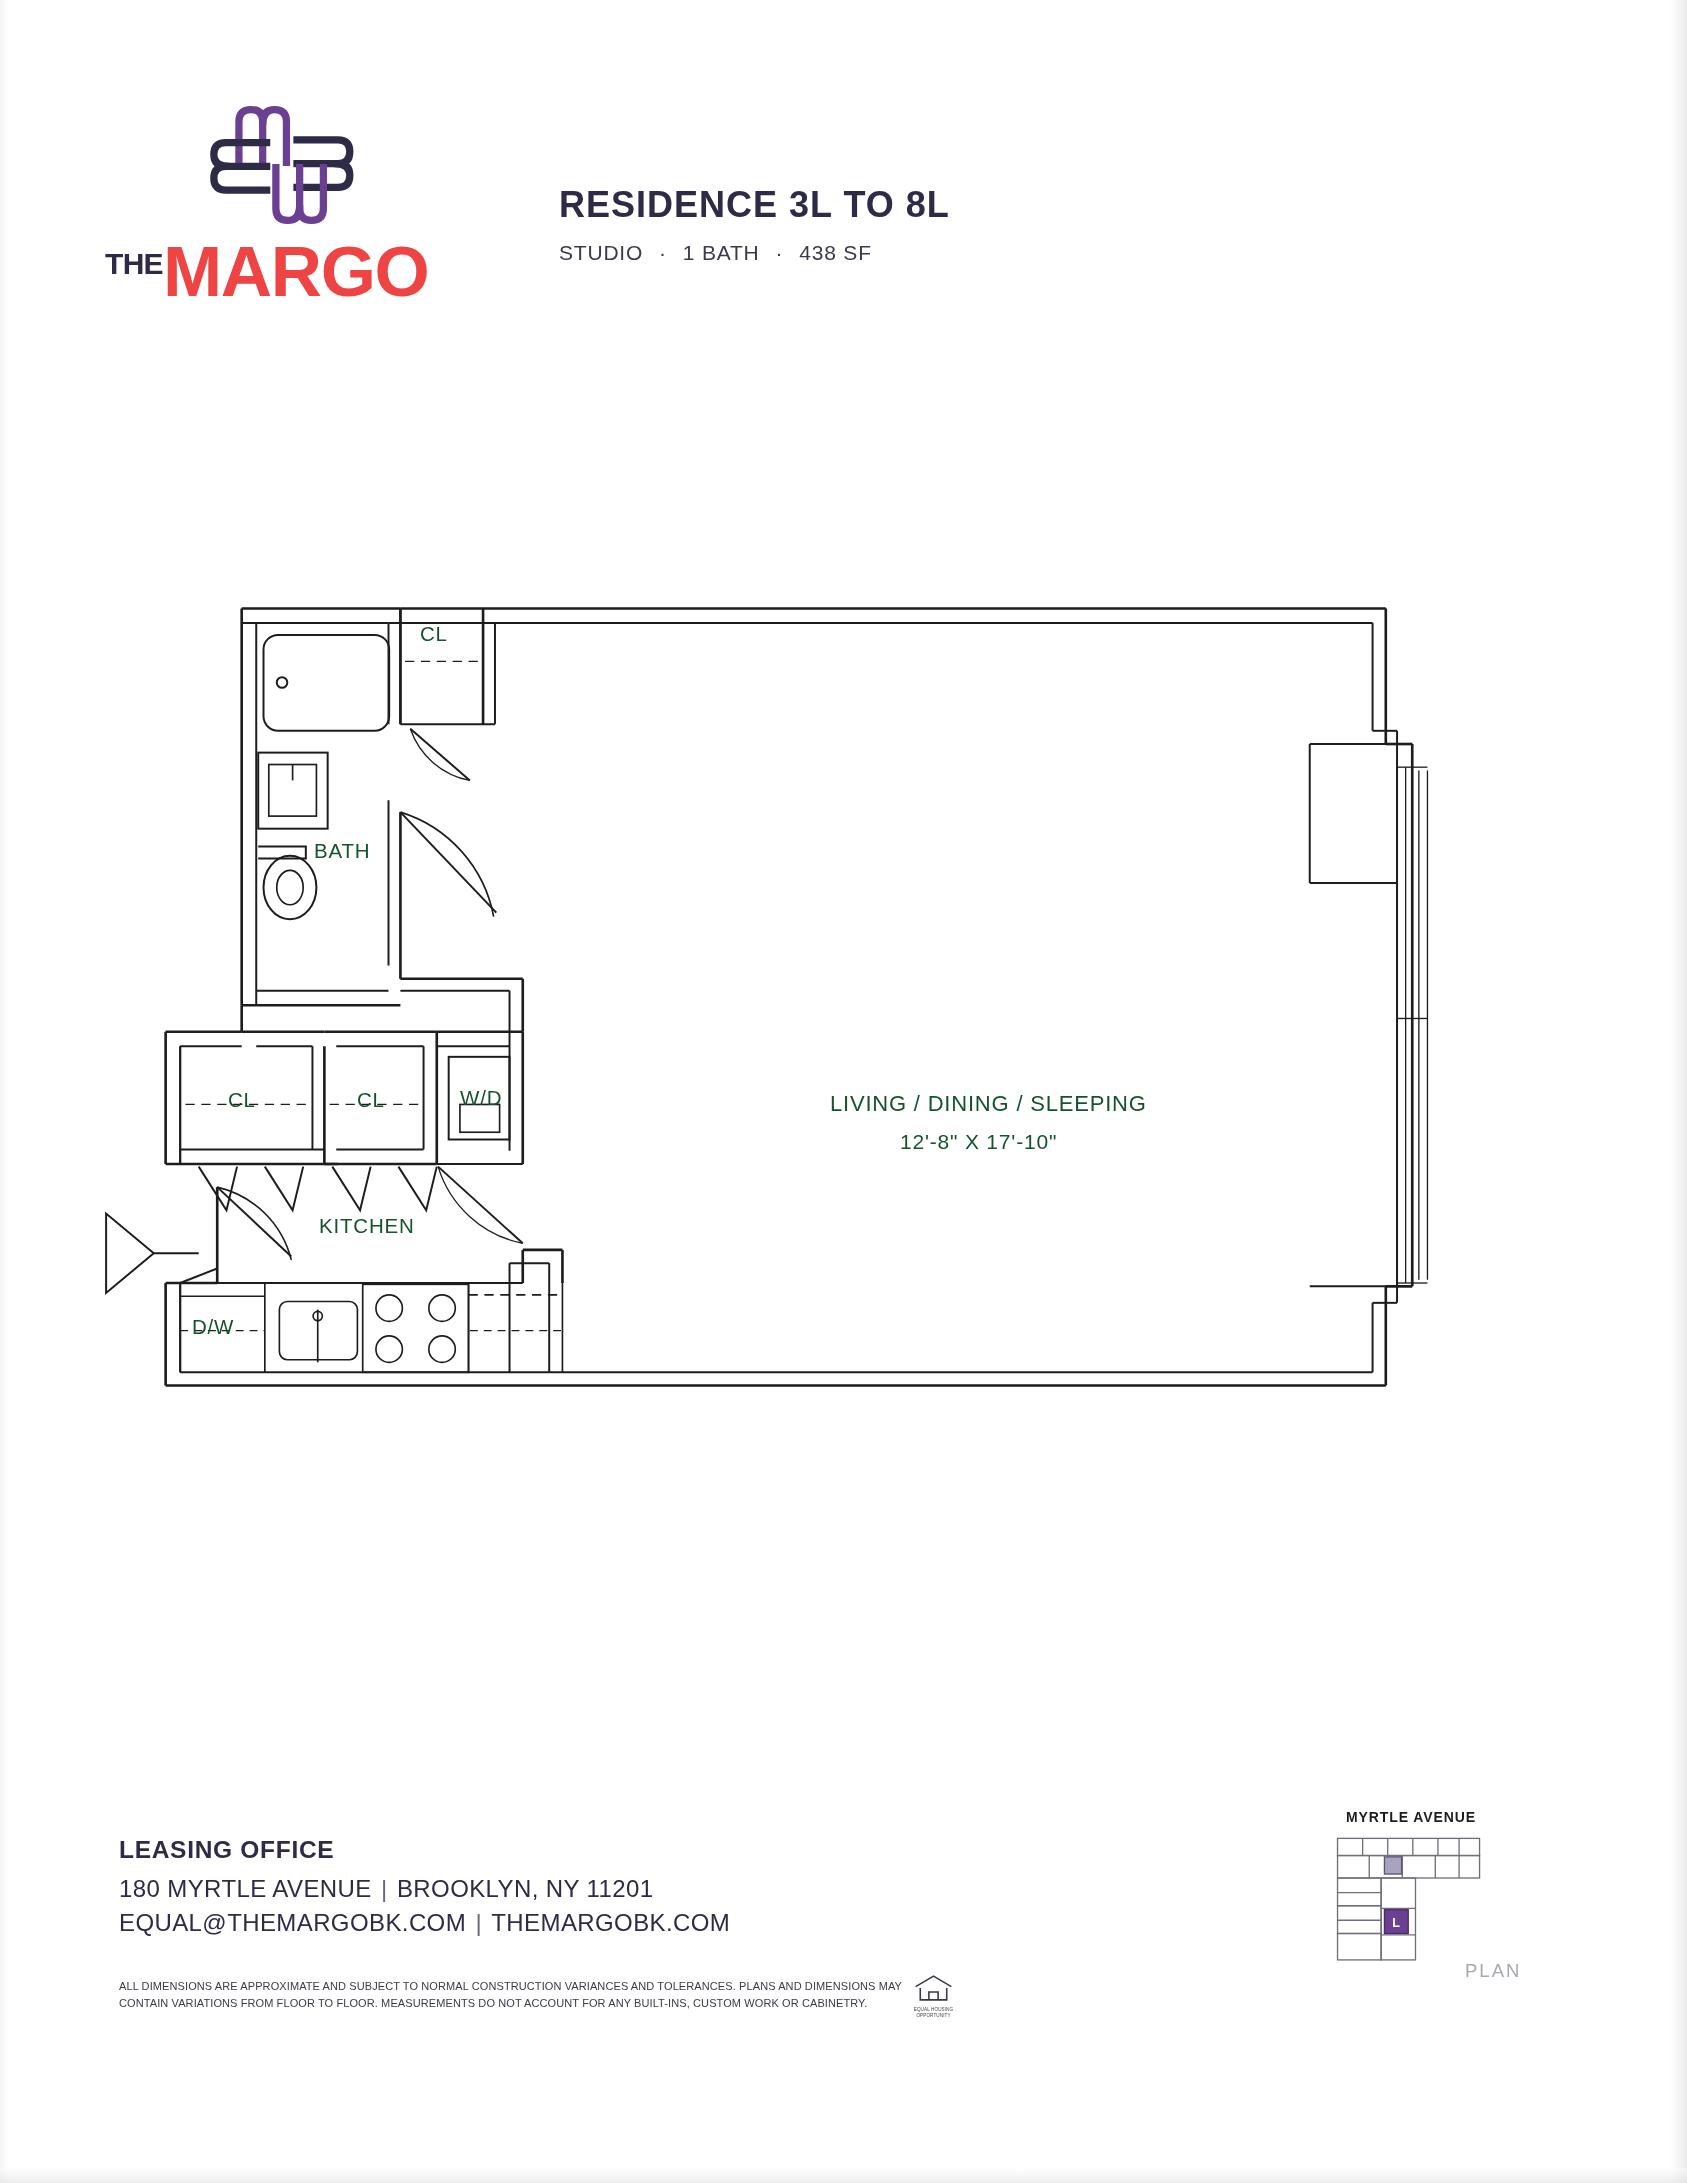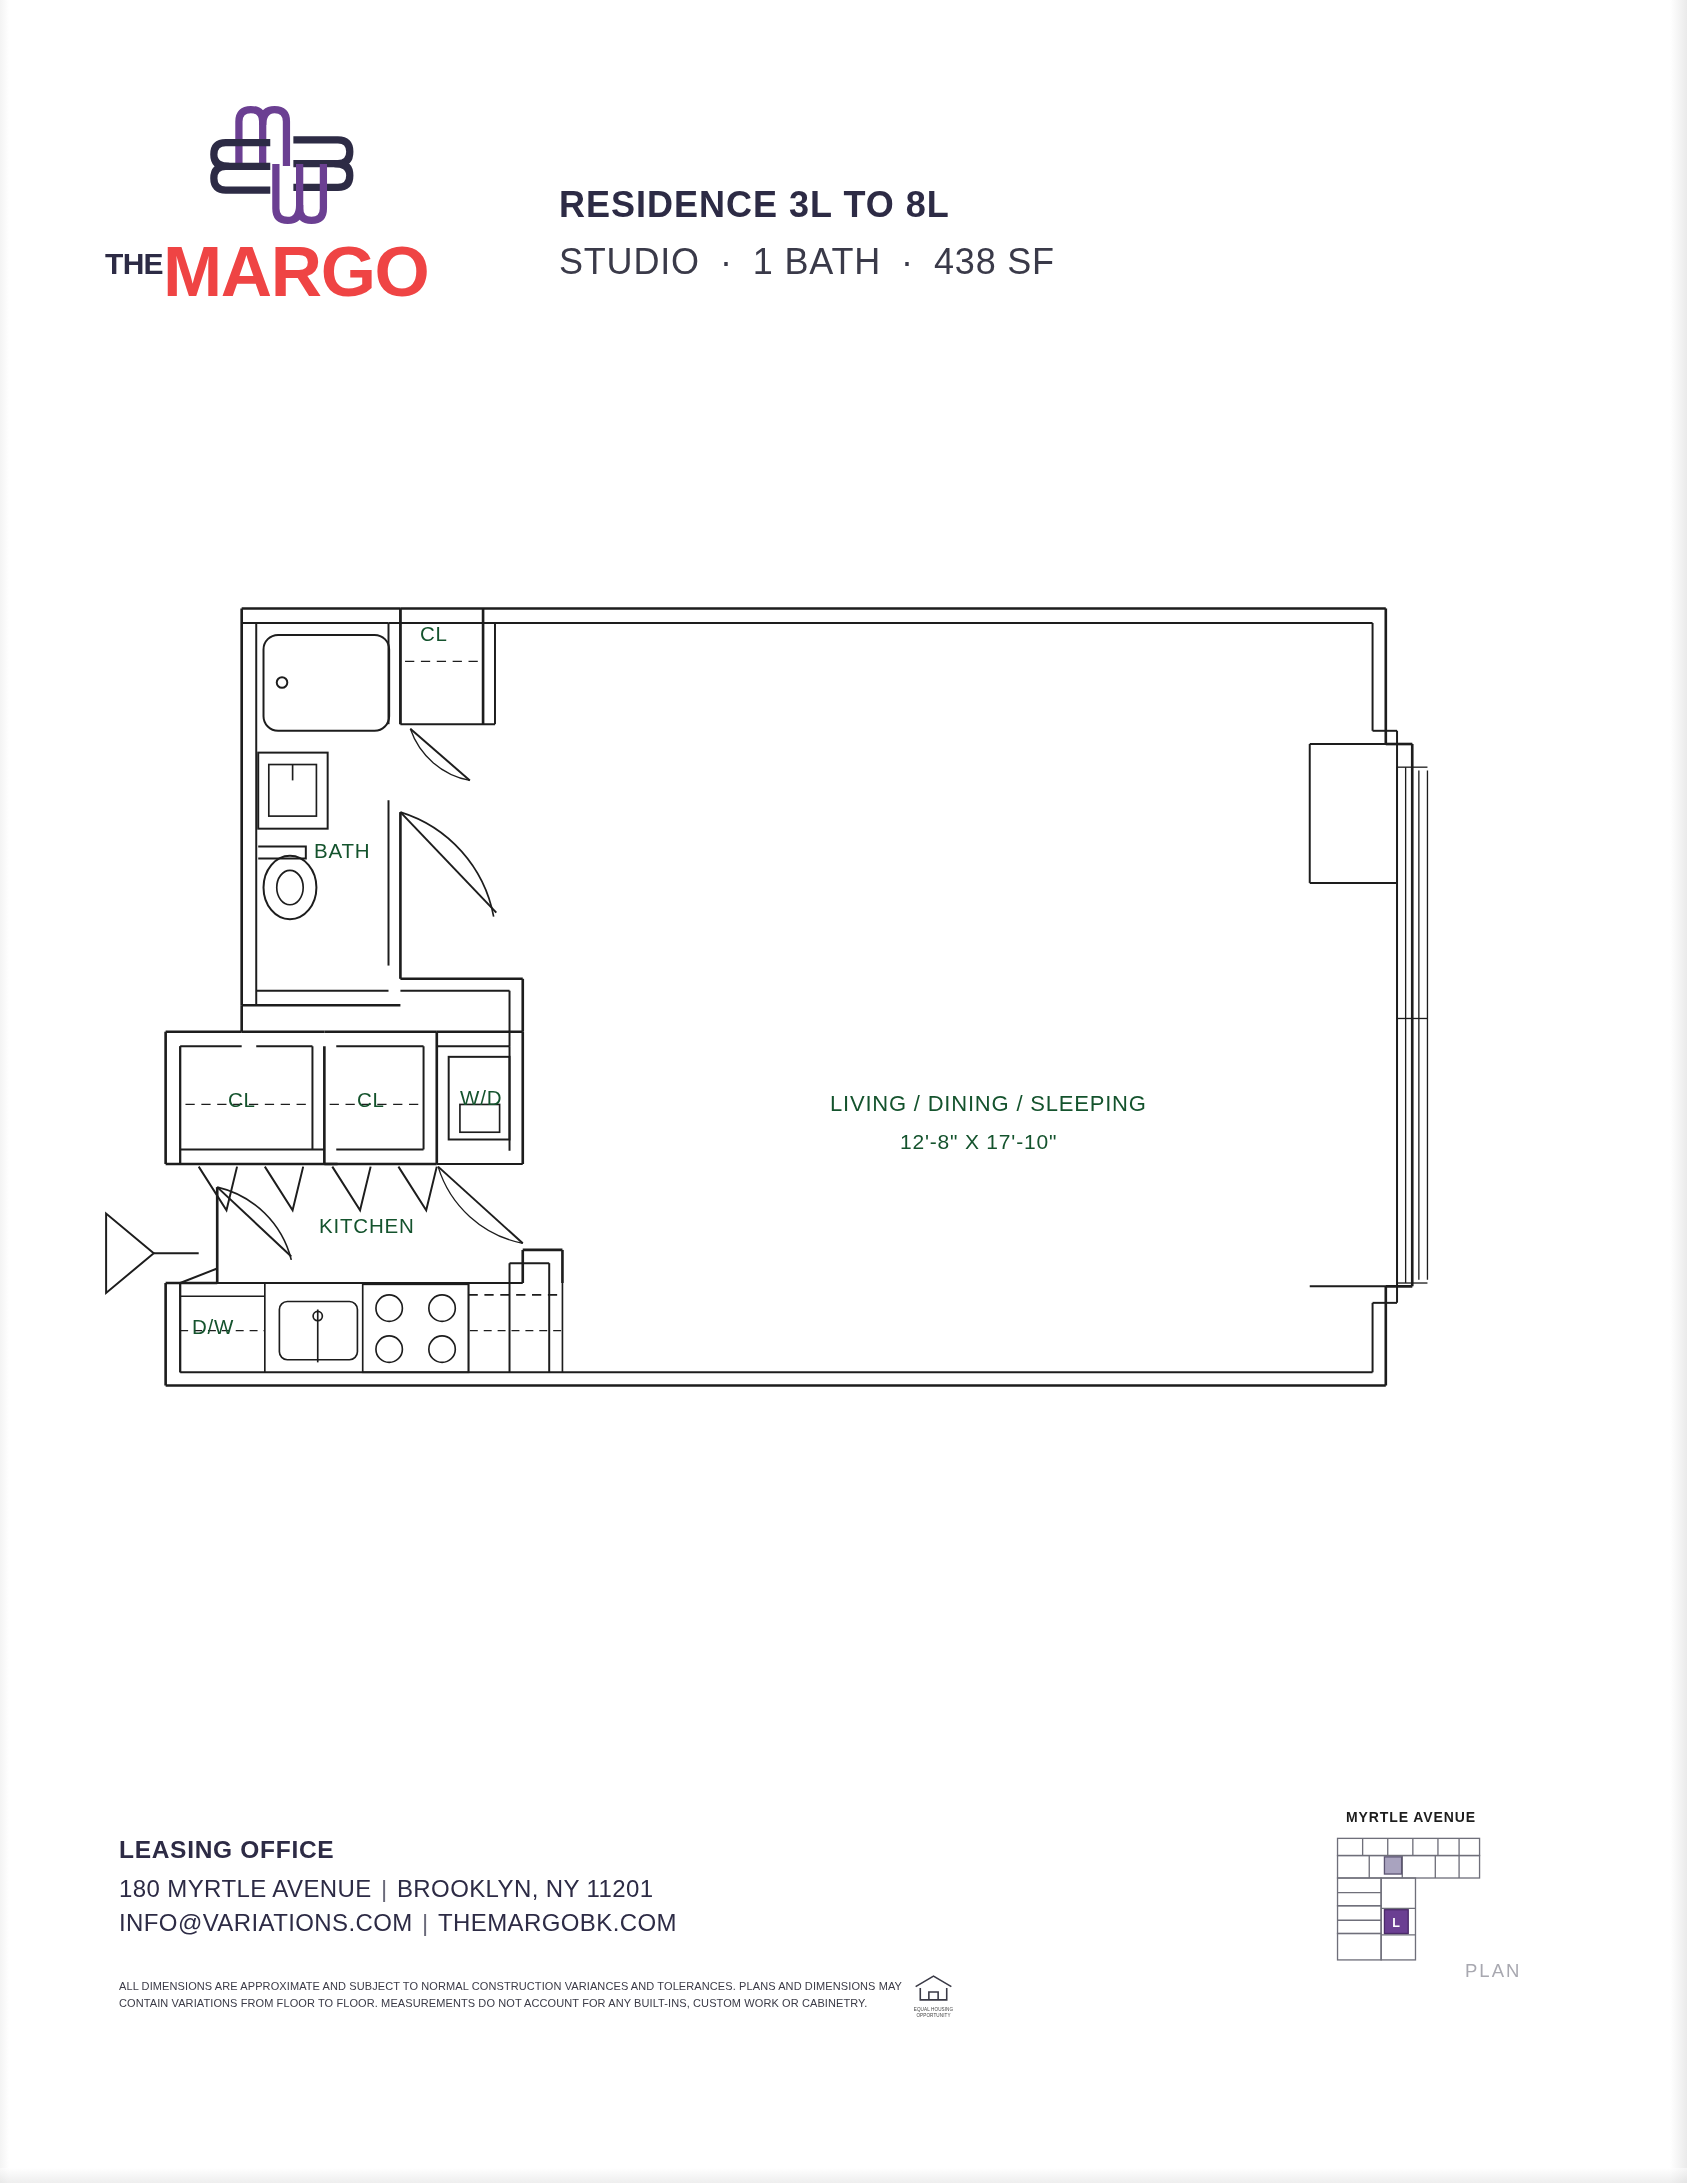--- a/index.html
+++ b/index.html
@@ -87,21 +87,21 @@
   .residence-title {
     font-size: 36px;
     font-weight: 700;
     letter-spacing: 1px;
     color: #2d2b45;
     margin: 0;
     white-space: nowrap;
   }
   .residence-sub {
     margin-top: 14.6px;
-    font-size: 36px;
+    font-size: 21px;
     font-weight: 400;
     letter-spacing: 0.8px;
     color: #3a3a49;
     white-space: nowrap;
   }
   .residence-sub .dot {
     display: inline-block;
     margin: 0 9.3px;
     color: #3a3a49;
   }
@@ -430,21 +430,21 @@
     <div class="fp-label big" style="left:731px; top:509px;">LIVING / DINING / SLEEPING</div>
     <div class="fp-label dims" style="left:801px; top:548px;">12'-8" X 17'-10"</div>
   </div>
 
   <div class="footer">
     <div class="leasing-title">LEASING OFFICE</div>
     <div class="footer-line">
       <span>180 MYRTLE AVENUE</span><span class="sep">|</span><span>BROOKLYN, NY 11201</span>
     </div>
     <div class="footer-line">
-      <span>INFO@VARIATIONS.COM</span><span class="sep">|</span><span>THEMARGOBK.COM</span>
+      <span>EQUAL@THEMARGOBK.COM</span><span class="sep">|</span><span>THEMARGOBK.COM</span>
     </div>
   </div>
 
   <div class="disclaimer">ALL DIMENSIONS ARE APPROXIMATE AND SUBJECT TO NORMAL CONSTRUCTION VARIANCES AND TOLERANCES. PLANS AND DIMENSIONS MAY CONTAIN VARIATIONS FROM FLOOR TO FLOOR. MEASUREMENTS DO NOT ACCOUNT FOR ANY BUILT-INS, CUSTOM WORK OR CABINETRY.</div>
 
   <div class="eho">
     <svg viewBox="0 0 62 48" width="41" height="32">
       <g fill="none" stroke="#3a3a46" stroke-width="2.4">
         <path d="M4 22 L31 6 L58 22"></path>
         <path d="M11 24 L11 42 L51 42 L51 24"></path>

